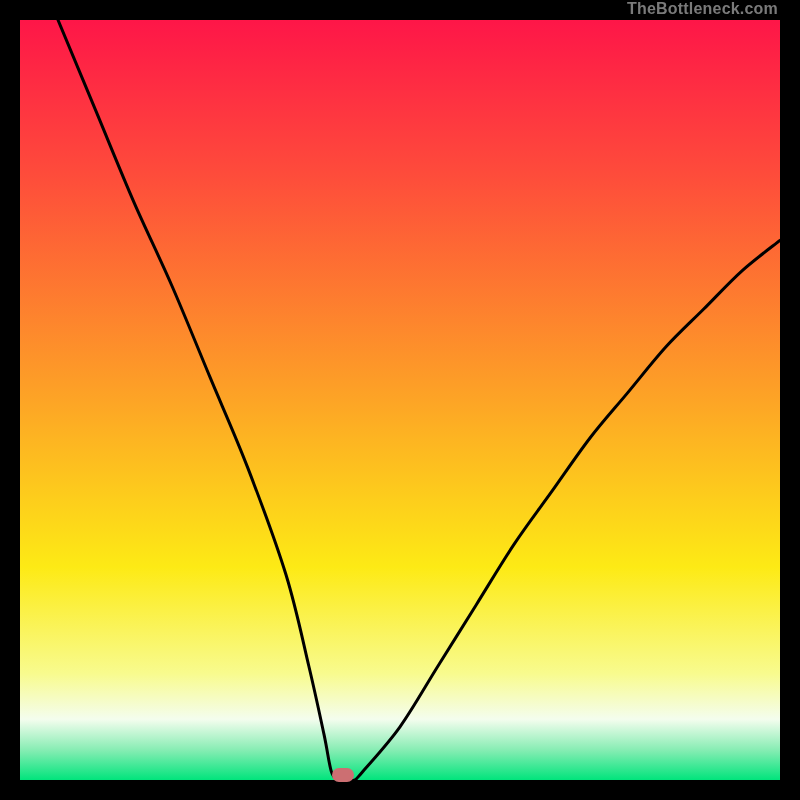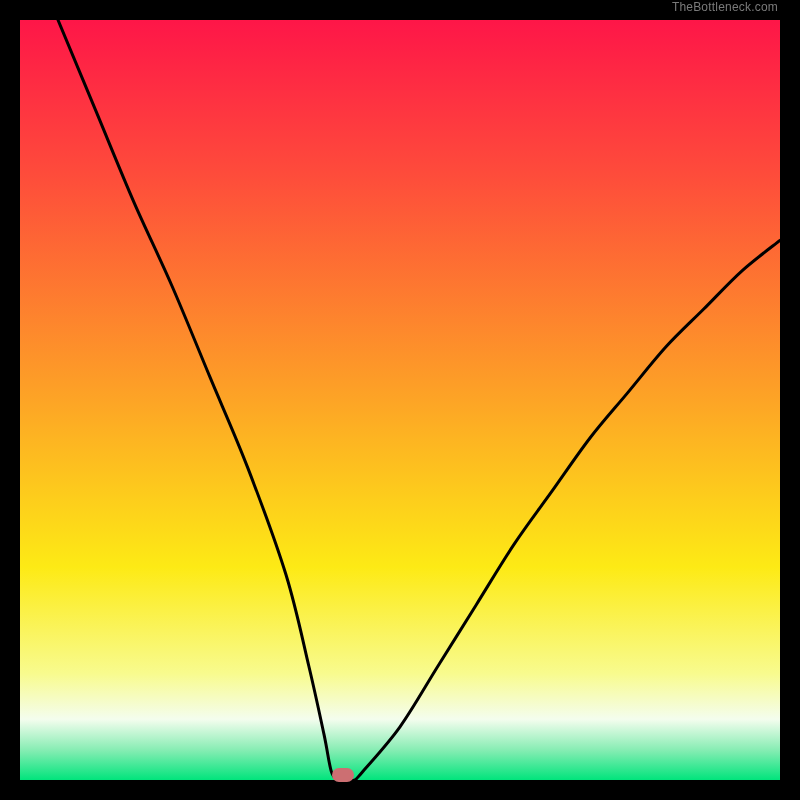--- a/index.html
+++ b/index.html
@@ -31,22 +31,22 @@
     left: 0;
     top: 0;
     width: 760px;
     height: 760px;
   }
   .watermark {
     position: absolute;
     top: 0px;
     right: 22px;
     color: #7a7a7a;
-    font-size: 12px;
-    font-weight: 400;
+    font-size: 16px;
+    font-weight: 700;
     letter-spacing: 0.2px;
     user-select: none;
   }
   .marker {
     position: absolute;
     width: 22px;
     height: 14px;
     border-radius: 7px;
     background: #cc6f72;
     transform: translate(-50%, -50%);

